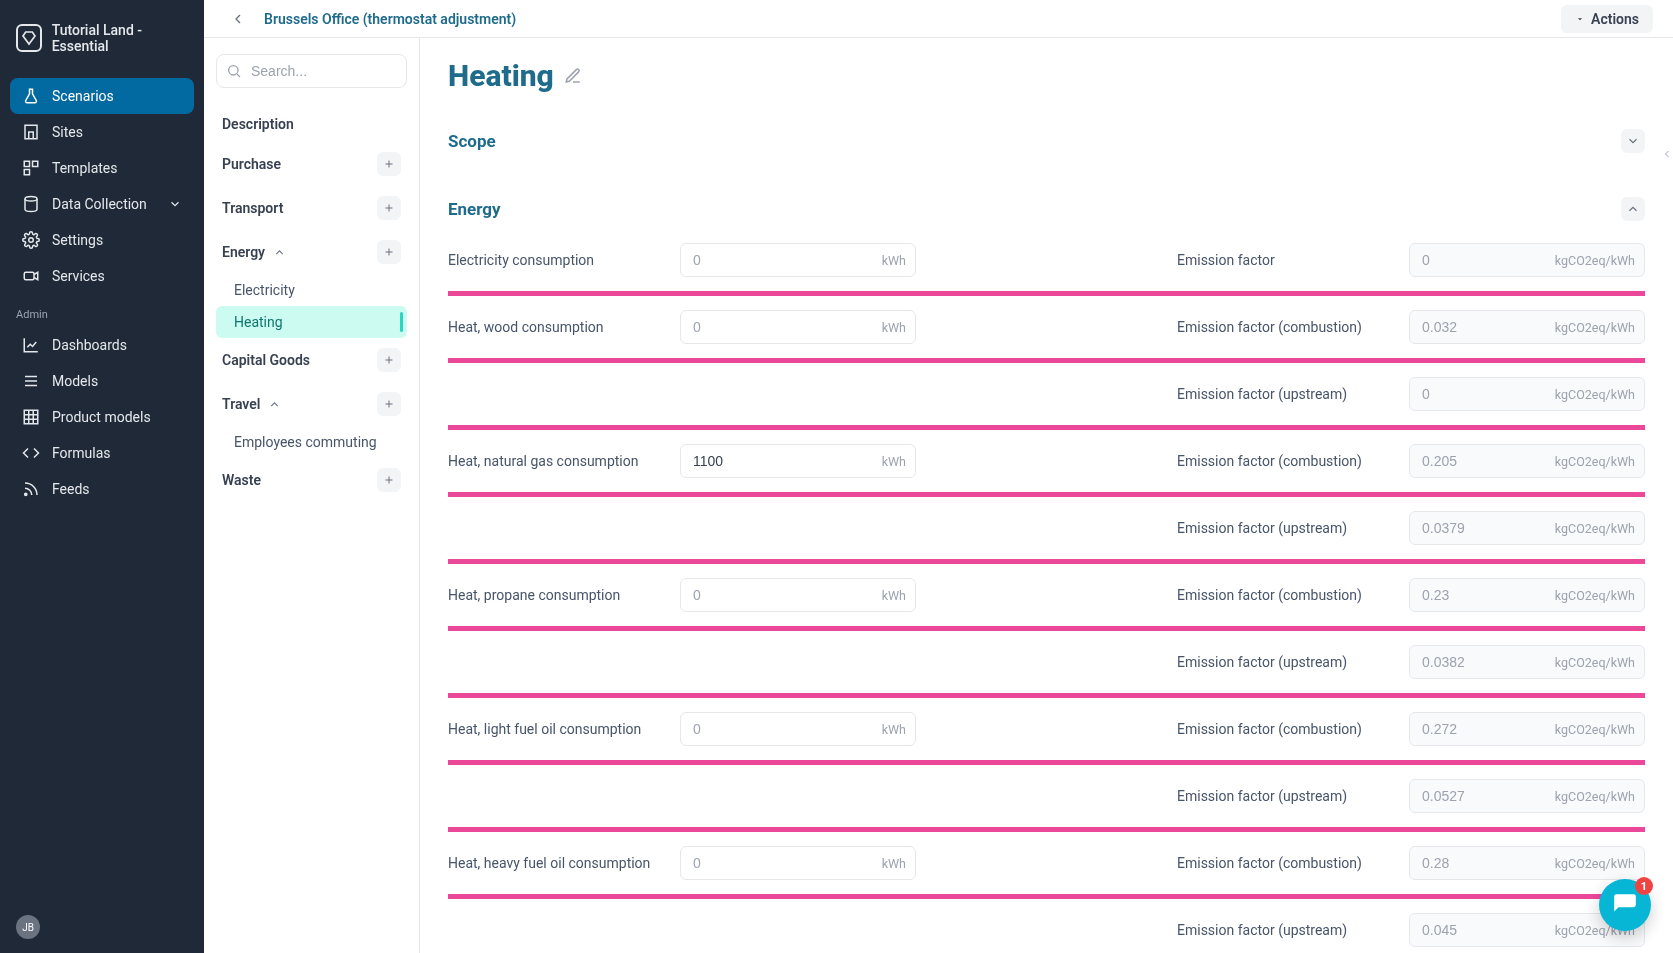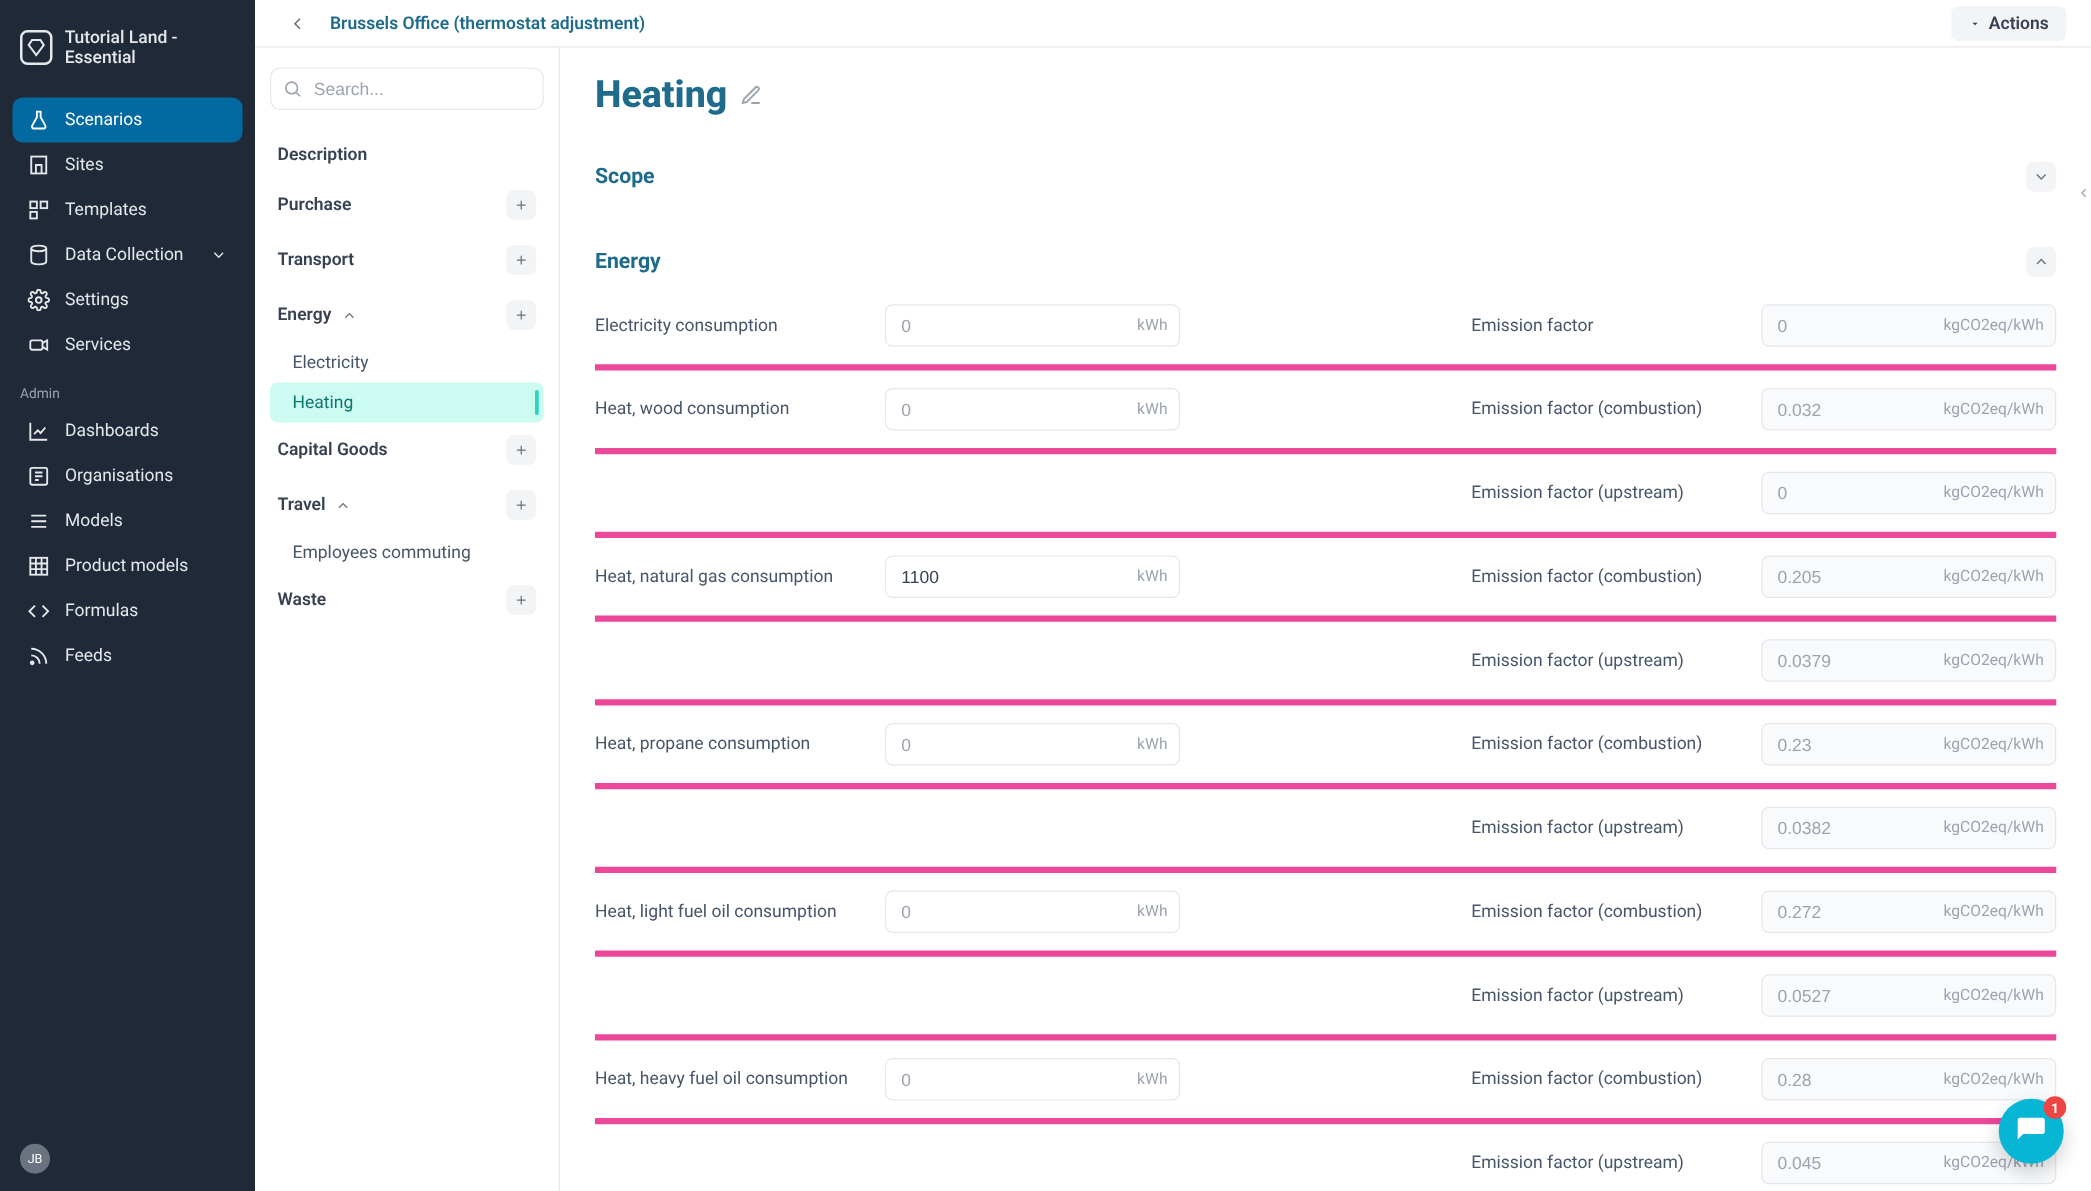--- a/index.html
+++ b/index.html
@@ -21,21 +21,21 @@
 
   
   .main { flex:1; display:flex; flex-direction:column; min-width:0; }
   .topbar { height:38px; border-bottom:1px solid #e5e7eb; display:flex; align-items:center; padding: 0 20px; }
   .back-btn { width:28px;height:28px;display:flex;align-items:center;justify-content:center;cursor:pointer;color:#6b7280;border-radius:6px; }
   .breadcrumb { color:#1e6b8c; font-weight:600; margin-left:12px; font-size:14px; }
   .actions-btn { margin-left:auto; background:#f3f4f6; border-radius:6px; padding:6px 14px; display:flex; align-items:center; gap:6px; cursor:pointer; font-weight:600; color:#374151; }
 
   
   .body { flex:1; display:flex; min-height:0; }
-  .left-panel { width:244px; border-right:1px solid #e5e7eb; padding:16px 12px; overflow-y:auto; }
+  .left-panel { width:216px; border-right:1px solid #e5e7eb; padding:16px 12px; overflow-y:auto; }
   .search-wrap { position:relative; margin-bottom:18px; }
   .search-input { width:100%; border:1px solid #e5e7eb; border-radius:8px; padding:8px 10px 8px 34px; font-size:14px; background:#fff; color:#374151; }
   .search-input::placeholder{color:#9ca3af;}
   .search-ic { position:absolute; left:10px; top:50%; transform:translateY(-50%); color:#9ca3af; }
   .lp-item { display:flex; align-items:center; padding:10px 6px; font-size:14px; font-weight:600; color:#374151; cursor:pointer; }
   .lp-item .add { margin-left:auto; width:24px;height:24px;border-radius:6px;background:#f3f4f6;display:flex;align-items:center;justify-content:center;color:#6b7280; }
   .lp-item .caret { margin-left:8px; color:#6b7280; }
   .lp-sub { padding:8px 6px 8px 18px; font-size:14px; color:#475569; cursor:pointer; border-radius:6px; }
   .lp-sub.active { background:#ccfbf1; color:#0f766e; position:relative; }
   .lp-sub.active::after { content:""; position:absolute; right:4px; top:6px; bottom:6px; width:3px; background:#2dd4bf; border-radius:2px; }
@@ -152,29 +152,20 @@
             <svg width="18" height="18" viewBox="0 0 24 24" fill="none" stroke="currentColor" stroke-width="2">
               <path d="M3 3v18h18"></path>
               <path d="M7 15l4-4 3 3 5-6"></path>
             </svg>
           </span>
         <span>Dashboards</span>
       </div>
       <div class="nav-item">
         <span class="icon">
             <svg width="18" height="18" viewBox="0 0 24 24" fill="none" stroke="currentColor" stroke-width="2">
-              <rect x="3" y="3" width="18" height="18" rx="2"></rect>
-              <path d="M8 8h8M8 12h8M8 16h4"></path>
-            </svg>
-          </span>
-        <span>Organisations</span>
-      </div>
-      <div class="nav-item">
-        <span class="icon">
-            <svg width="18" height="18" viewBox="0 0 24 24" fill="none" stroke="currentColor" stroke-width="2">
               <path d="M4 6h16M4 12h16M4 18h16"></path>
             </svg>
           </span>
         <span>Models</span>
       </div>
       <div class="nav-item">
         <span class="icon">
             <svg width="18" height="18" viewBox="0 0 24 24" fill="none" stroke="currentColor" stroke-width="2">
               <rect x="3" y="3" width="18" height="18"></rect>
               <path d="M3 9h18M3 15h18M9 3v18M15 3v18"></path>

